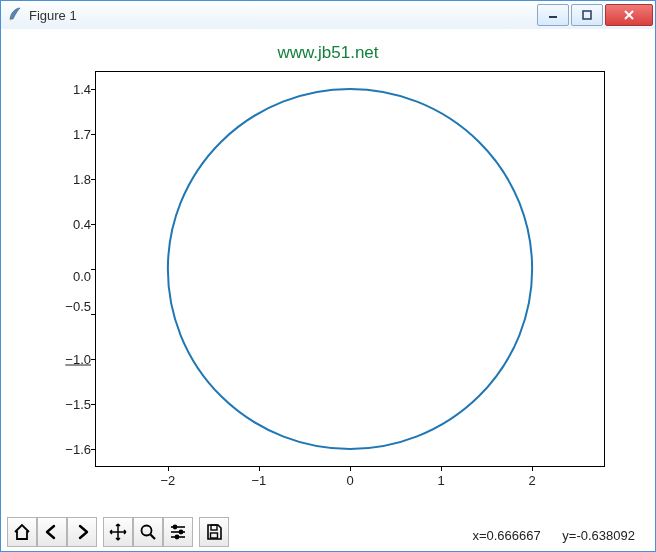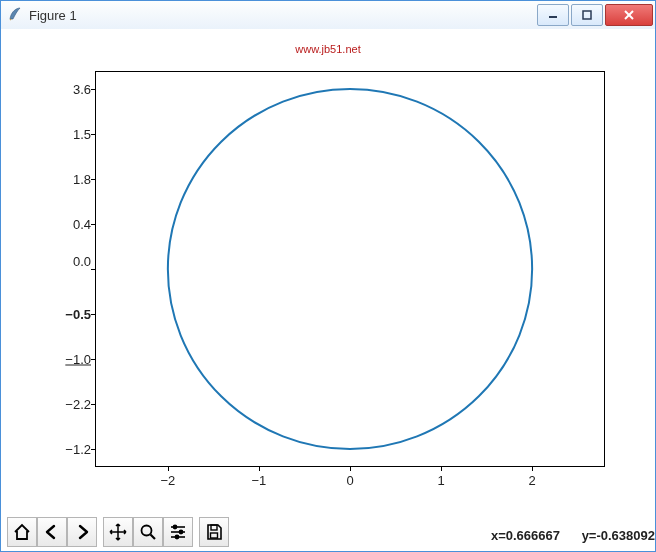--- a/index.html
+++ b/index.html
@@ -9,24 +9,24 @@
   .titlebar .title{color:#333;font-size:13px;}
   .winbtns{margin-left:auto;display:flex;}
   .winbtn{width:30px;height:20px;margin-left:0;border:1px solid #8aa8c8;background:linear-gradient(#f5faff,#d9e9fb);border-radius:2px;display:flex;align-items:center;justify-content:center;margin-right:2px;cursor:default;}
   .winbtn svg{display:block;}
   .winbtn.close{width:46px;background:linear-gradient(#f07a78,#d9403d);border-color:#a83532;}
   .client{position:absolute;top:28px;left:0;right:0;bottom:0;background:#fff;}
   .canvas{position:absolute;left:8px;right:8px;top:8px;bottom:36px;background:#fff;}
   .toolbar{position:absolute;left:6px;bottom:4px;height:30px;display:flex;align-items:center;}
   .tbtn{width:28px;height:28px;border:1px solid #b5b5b5;background:linear-gradient(#fdfdfd,#e9e9e9);margin-right:0;display:flex;align-items:center;justify-content:center;cursor:default;}
   .tgroup{display:flex;margin-right:6px;}
-  .status{position:absolute;right:0;bottom:8px;color:#222;font-size:13px;font-weight:bold;}
+  .status{position:absolute;right:20px;bottom:8px;color:#222;font-size:13px;}
   .status span{margin-left:18px;}
   
-  .plot-title{position:absolute;top:6px;left:0;right:0;text-align:center;font-size:11px;color:#b91c1c;}
+  .plot-title{position:absolute;top:6px;left:0;right:0;text-align:center;font-size:17px;color:#15803d;}
   .axes{position:absolute;left:86px;top:34px;width:510px;height:396px;border:1px solid #000;box-sizing:border-box;}
   .ytick{position:absolute;left:48px;width:34px;text-align:right;font-size:13px;color:#222;transform:translateY(-50%);}
   .ytick-mark{position:absolute;left:82px;width:4px;height:1px;background:#000;}
   .xtick{position:absolute;top:436px;width:40px;text-align:center;font-size:13px;color:#222;transform:translateX(-50%);}
   .xtick-mark{position:absolute;top:430px;width:1px;height:4px;background:#000;}
   svg.circle{position:absolute;left:86px;top:34px;width:510px;height:396px;overflow:visible;}
 </style>
 </head>
 <body>
 
@@ -60,37 +60,37 @@
   </div>
 
   <div class="client">
     <div class="canvas">
       <div class="plot-title">www.jb51.net</div>
       <div class="axes"></div>
       <svg class="circle">
           <ellipse cx="255" cy="198" rx="182.1428571428571" ry="180" fill="none" stroke="#1f77b4" stroke-width="2"></ellipse>
         </svg>
 
-    <div class="ytick" style="top: 412px;">−1.2</div>
+    <div class="ytick" style="top: 412px;">−1.6</div>
         <div class="ytick-mark" style="top: 412px;"></div>
-        <div class="ytick" style="top: 367px;">−2.2</div>
+        <div class="ytick" style="top: 367px;">−1.5</div>
         <div class="ytick-mark" style="top: 367px;"></div>
         <div class="ytick" style="top: 322px; text-decoration: underline;">−1.0</div>
         <div class="ytick-mark" style="top: 322px;"></div>
-        <div class="ytick" style="top: 277px; font-weight: bold;">−0.5</div>
+        <div class="ytick" style="top: 269px;">−0.5</div>
         <div class="ytick-mark" style="top: 277px;"></div>
-        <div class="ytick" style="top: 224px;">0.0</div>
+        <div class="ytick" style="top: 239px;">0.0</div>
         <div class="ytick-mark" style="top: 232px;"></div>
         <div class="ytick" style="top: 187px;">0.4</div>
         <div class="ytick-mark" style="top: 187px;"></div>
         <div class="ytick" style="top: 142px;">1.8</div>
         <div class="ytick-mark" style="top: 142px;"></div>
-        <div class="ytick" style="top: 97px;">1.5</div>
+        <div class="ytick" style="top: 97px;">1.7</div>
         <div class="ytick-mark" style="top: 97px;"></div>
-        <div class="ytick" style="top: 52px;">3.6</div>
+        <div class="ytick" style="top: 52px;">1.4</div>
         <div class="ytick-mark" style="top: 52px;"></div>
         <div class="xtick" style="left: 158.857px;">−2</div>
         <div class="xtick-mark" style="left: 158.857px;"></div>
         <div class="xtick" style="left: 249.929px;">−1</div>
         <div class="xtick-mark" style="left: 249.929px;"></div>
         <div class="xtick" style="left: 341px;">0</div>
         <div class="xtick-mark" style="left: 341px;"></div>
         <div class="xtick" style="left: 432.071px;">1</div>
         <div class="xtick-mark" style="left: 432.071px;"></div>
         <div class="xtick" style="left: 523.143px;">2</div>

